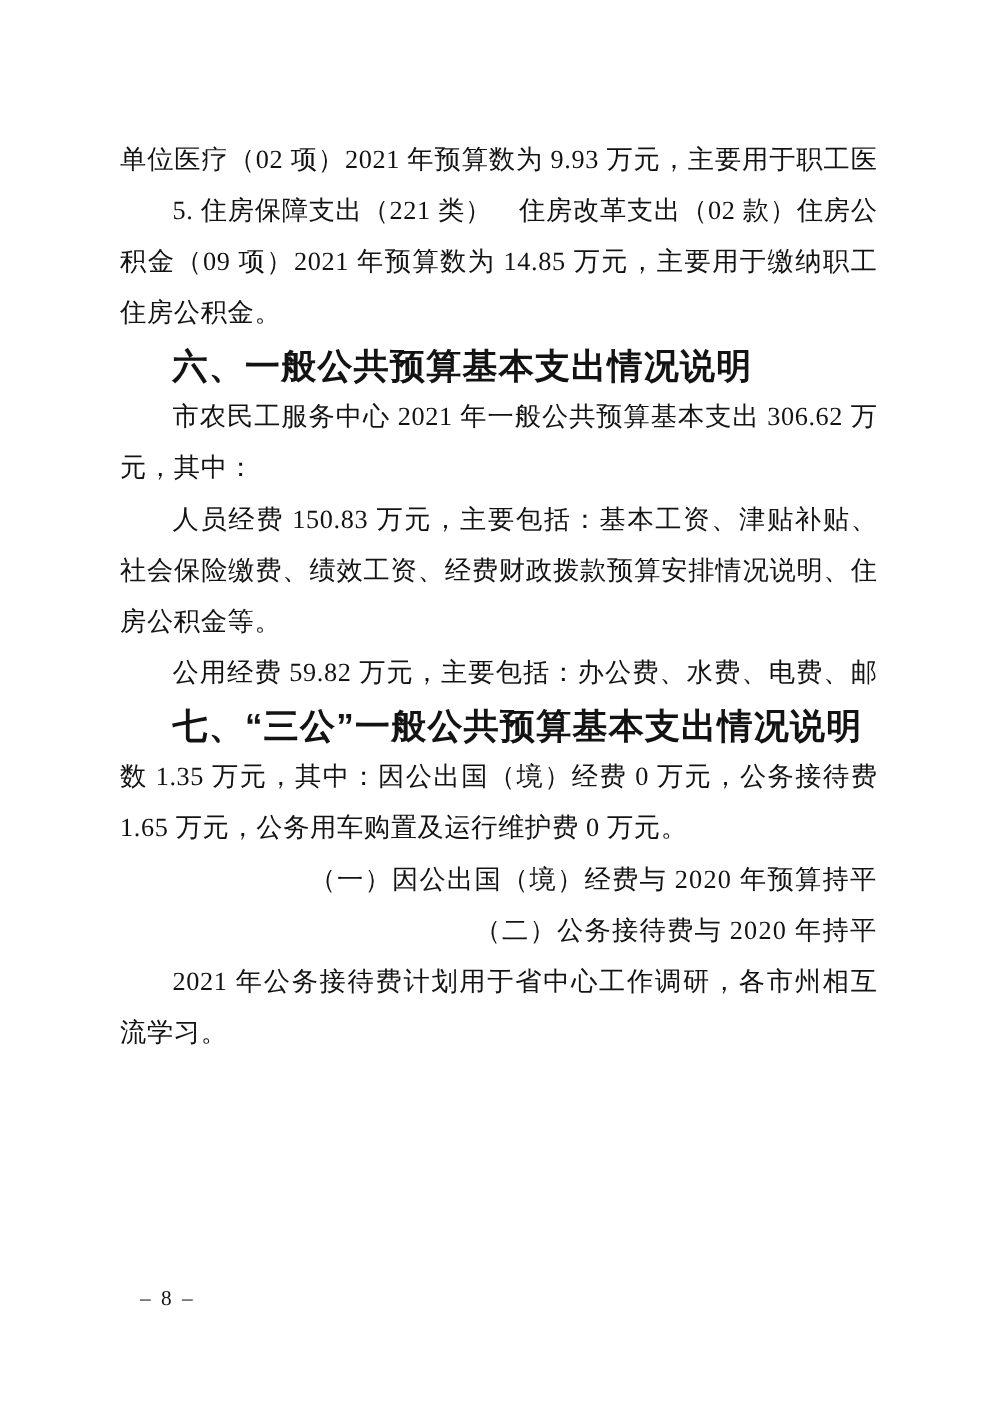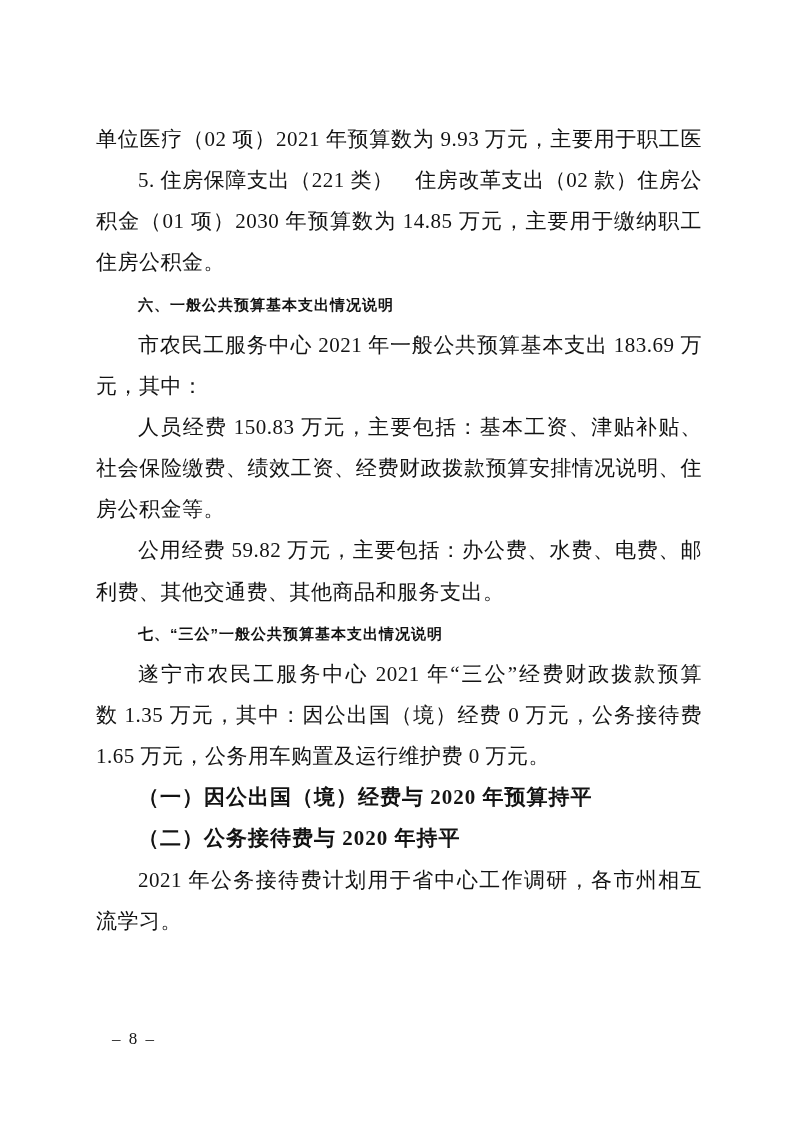--- a/index.html
+++ b/index.html
@@ -14,75 +14,73 @@
     background: #ffffff;
     overflow: hidden;
     font-family: "Liberation Serif", "DejaVu Serif", serif;
     color: #131313;
   }
   .content {
     position: absolute;
     left: 96px;
     top: 107px;
     width: 606px;
-    margin-top: 12px;
   }
   .line {
     height: 41.15px;
     line-height: 41.15px;
     font-size: 21px;
     overflow: hidden;
     letter-spacing: 0.5px;
   }
   .line.fill {
     text-align: justify;
     text-align-last: justify;
   }
   .line.indent {
     text-indent: 42px;
   }
   .line.heading-sans {
     font-family: "Liberation Sans", "DejaVu Sans", sans-serif;
     font-weight: 700;
-    font-size: 15px;
+    font-size: 28px;
     letter-spacing: 1px;
   }
   .line.heading-kai {
-    font-weight: 700;
+    font-weight: 400;
     letter-spacing: 1px;
+    text-align: right;
   }
   .page-number {
     position: absolute;
     left: 112px;
     top: 1027px;
     font-size: 17px;
     line-height: 24px;
     letter-spacing: 2px;
     color: #131313;
   }
 </style>
 </head>
 <body>
 
 <div class="page">
   <main class="content" id="content">
       <div class="line body fill">单位医疗（02 项）2021 年预算数为 9.93 万元，主要用于职工医</div>
       <div class="line body indent fill">5. 住房保障支出（221 类）　住房改革支出（02 款）住房公</div>
-      <div class="line body fill">积金（01 项）2030 年预算数为 14.85 万元，主要用于缴纳职工</div>
+      <div class="line body fill">积金（09 项）2021 年预算数为 14.85 万元，主要用于缴纳职工</div>
       <div class="line body">住房公积金。</div>
       <div class="line heading-sans indent">六、一般公共预算基本支出情况说明</div>
-      <div class="line body indent fill">市农民工服务中心 2021 年一般公共预算基本支出 183.69 万</div>
+      <div class="line body indent fill">市农民工服务中心 2021 年一般公共预算基本支出 306.62 万</div>
       <div class="line body">元，其中：</div>
       <div class="line body indent fill">人员经费 150.83 万元，主要包括：基本工资、津贴补贴、</div>
       <div class="line body fill">社会保险缴费、绩效工资、经费财政拨款预算安排情况说明、住</div>
       <div class="line body">房公积金等。</div>
       <div class="line body indent fill">公用经费 59.82 万元，主要包括：办公费、水费、电费、邮</div>
-      <div class="line body">利费、其他交通费、其他商品和服务支出。</div>
       <div class="line heading-sans indent">七、“三公”一般公共预算基本支出情况说明</div>
-      <div class="line body indent fill">遂宁市农民工服务中心 2021 年“三公”经费财政拨款预算</div>
       <div class="line body fill">数 1.35 万元，其中：因公出国（境）经费 0 万元，公务接待费</div>
       <div class="line body">1.65 万元，公务用车购置及运行维护费 0 万元。</div>
       <div class="line heading-kai indent">（一）因公出国（境）经费与 2020 年预算持平</div>
       <div class="line heading-kai indent">（二）公务接待费与 2020 年持平</div>
       <div class="line body indent fill">2021 年公务接待费计划用于省中心工作调研，各市州相互交</div>
       <div class="line body">流学习。</div>
     </main>
   <div class="page-number">– 8 –</div>
 </div>
 

